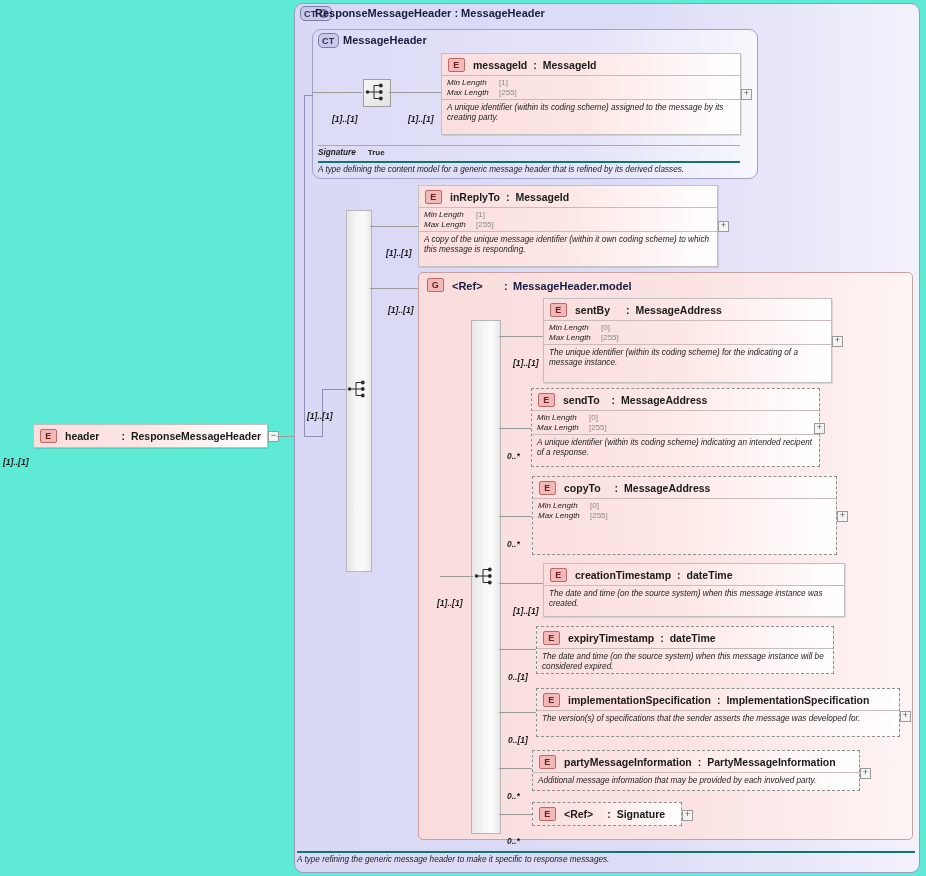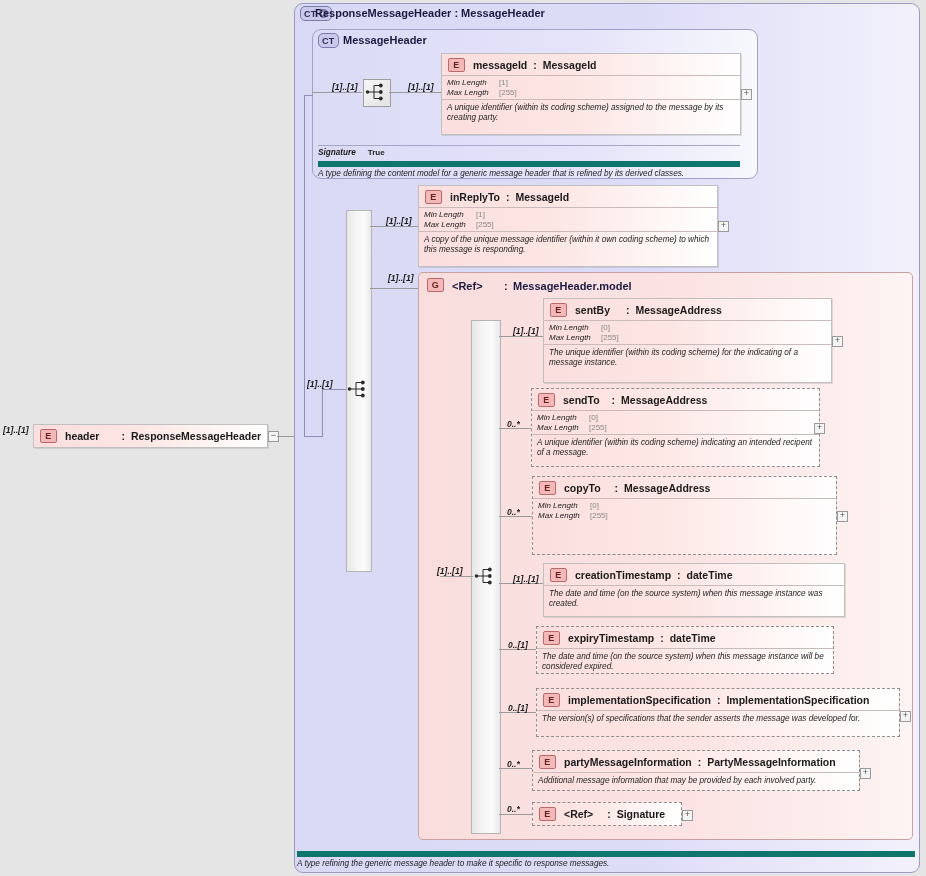--- a/index.html
+++ b/index.html
@@ -1,17 +1,17 @@
 <!DOCTYPE html>
 <html><head>
 <meta charset="utf-8">
 <style>
   html,body{margin:0;padding:0;background:#ffffff;}
   body{font-family:"Liberation Sans",sans-serif;}
-  #stage{position:relative;width:926px;height:876px;overflow:hidden;background:#e5e5e5;}
+  #stage{position:relative;width:926px;height:876px;overflow:hidden;background:#5eead4;}
 
   
   .abs{position:absolute;box-sizing:border-box;}
 
   
   .ctbox{
     background:linear-gradient(to right,#d9d9f5 0%,#dddcf7 55%,#f2f1fb 100%);
     border:1px solid #9a9ac4;border-radius:9px;
   }
   .ctbox-inner{
@@ -108,26 +108,26 @@
 
   
   .ln{position:absolute;background:#9a9a9a;}
   .lnv{width:1px;}
   .lnh{height:1px;}
   .ln.lav{background:#8e8eb6;}
 
   
   .card{
     position:absolute;font-size:8.5px;font-style:italic;font-weight:bold;
-    color:#1a1a1a;white-space:nowrap;
+    color:#1a1a1a;white-space:nowrap;margin-top:32px;
   }
 
   
   .annot{
-    position:absolute;border-top:6px solid #0f766e;
+    position:absolute;border-top:2px solid #0f766e;
     font-size:8.2px;font-style:italic;color:#1b1b1b;padding-top:2px;
     line-height:10px;
   }
   .abstract-row{
     position:absolute;border-top:1px solid #a6a6c8;font-size:8.2px;color:#1b1b1b;
     padding-top:2px;
   }
   .abstract-row .k{font-style:italic;font-weight:bold;}
   .abstract-row .v{margin-left:12px;font-weight:bold;font-size:8px;}
 </style>
@@ -318,21 +318,21 @@
     <div class="facets">
       <div class="frow">
         <span class="fname">Min Length</span>
         <span class="fval">[0]</span>
       </div>
       <div class="frow">
         <span class="fname">Max Length</span>
         <span class="fval">[255]</span>
       </div>
     </div>
-    <div class="edesc">A unique identifier (within its coding scheme) indicating an intended recipent of a message.</div>
+    <div class="edesc">A unique identifier (within its coding scheme) indicating an intended recipent of a response.</div>
   </div>
   <div class="expander" style="left:814px;top:423px;">+</div>
 
   <div class="ln lnh" style="left:499px;top:516px;width:33px;"></div>
   <div class="card" style="left:507px;top:507px;">0..*</div>
   <div class="ebox dashed" style="left:532px;top:476px;width:305px;height:79px;">
     <div class="ehead">
       <span class="badge e" style="position:relative;left:0;top:0;">E</span>
       <span class="ename">copyTo</span>
       <span class="etype" style="margin-left:14px;">:</span>

